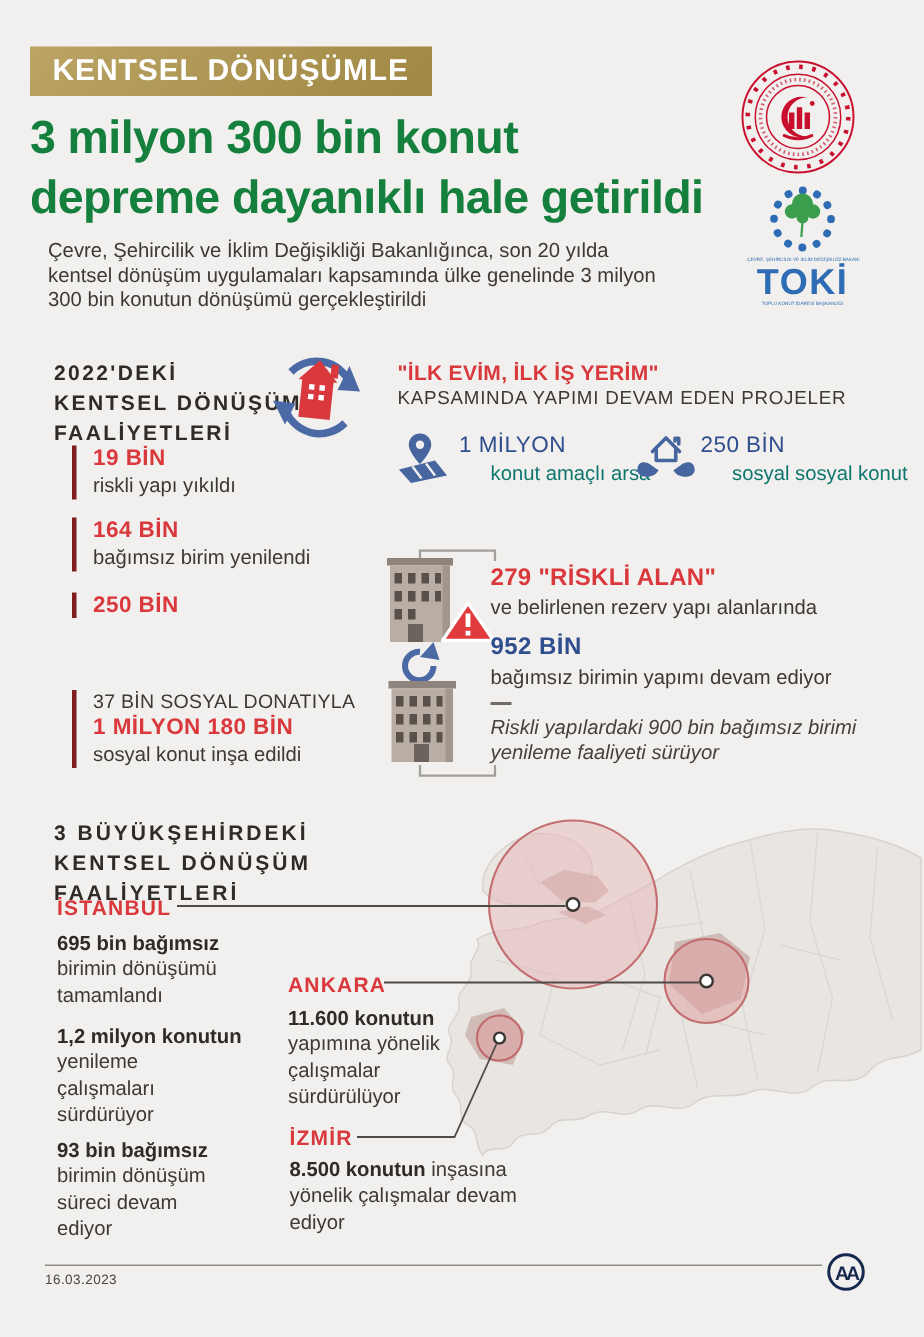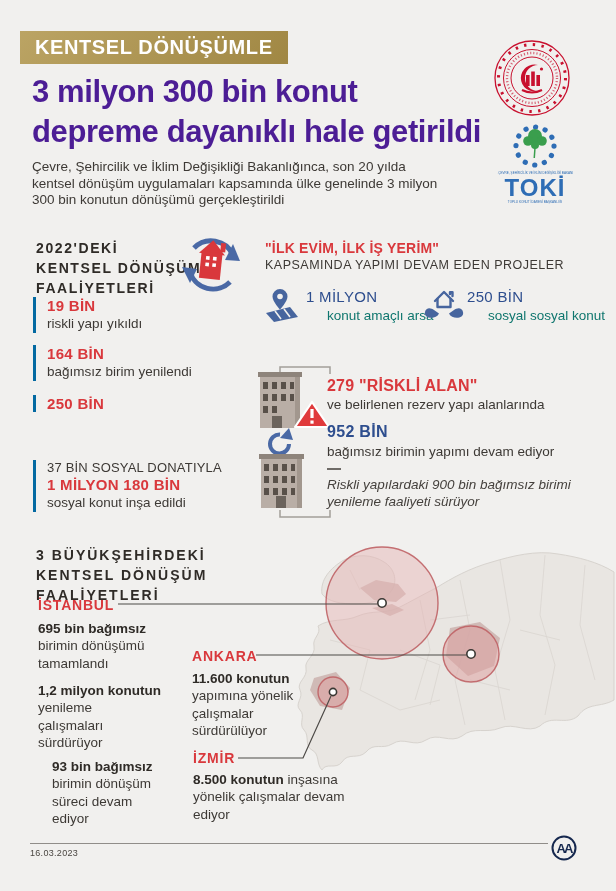--- a/index.html
+++ b/index.html
@@ -12,34 +12,34 @@
   .abs{position:absolute;}
   .pre{white-space:pre-line;}
 
   
   .badge{
     left:20px;top:31px;height:33px;line-height:33px;padding:0 15px;
     background:linear-gradient(135deg,#bba464,#a08743);
     color:#fff;font-size:20px;font-weight:700;letter-spacing:.6px;
   }
   .title{
-    left:32px;top:72px;width:470px;
-    font-size:31px;line-height:40px;font-weight:700;color:#4c1d95;letter-spacing:-.4px;
+    left:20px;top:72px;width:470px;
+    font-size:31px;line-height:40px;font-weight:700;color:#15803d;letter-spacing:-.4px;
   }
   .intro{
     left:32px;top:159px;width:450px;
     font-size:13.5px;line-height:16.5px;font-weight:500;color:#3d3935;
   }
 
   
   .heading-2022{
     left:36px;top:238px;width:175px;
     font-size:14px;line-height:20px;font-weight:700;color:#2f2b27;letter-spacing:1.6px;
   }
-  .stat-item{border-left:3px solid #0369a1;padding-left:11px;left:33px;}
+  .stat-item{border-left:3px solid #7f1d1d;padding-left:11px;left:48px;}
   .stat-num{font-size:15px;font-weight:700;color:#d9383c;letter-spacing:.3px;line-height:17px;}
   .stat-lbl{font-size:13.5px;color:#3d3935;line-height:16.5px;margin-top:2px;}
   .stat-pre{font-size:13px;color:#3d3935;line-height:16px;letter-spacing:.2px;}
   .it1{top:297px;} .it2{top:345px;} .it3{top:395px;} .it4{top:460px;}
 
   
   .ilk-title{left:265px;top:240px;font-size:14px;font-weight:700;color:#d9383c;letter-spacing:.2px;}
   .ilk-sub{left:265px;top:258px;font-size:12.5px;color:#3d3935;letter-spacing:.5px;}
   .pstat-val{font-size:15px;font-weight:400;color:#2e4e8e;letter-spacing:.3px;}
   .pstat-lbl{font-size:13.5px;color:#0f766e;margin-top:3px;margin-left:21px;}
@@ -57,21 +57,21 @@
   .heading-cities{
     left:36px;top:545px;width:300px;
     font-size:14px;line-height:20px;font-weight:700;color:#2f2b27;letter-spacing:2px;
   }
   .city-name{font-size:14px;font-weight:700;color:#d9383c;letter-spacing:.8px;}
   .city-p{font-size:13.5px;line-height:17.3px;color:#3d3935;}
   .city-p b{color:#2f2b27;}
   .ist-name{left:38px;top:597px;}
   .ist-p1{left:38px;top:620px;}
   .ist-p2{left:38px;top:682px;}
-  .ist-p3{left:52px;top:758px;}
+  .ist-p3{left:38px;top:758px;}
   .ank-name{left:192px;top:648px;}
   .ank-p1{left:192px;top:670px;}
   .izm-name{left:193px;top:750px;}
   .izm-p1{left:193px;top:771px;}
 
   
   .footer-line{left:30px;top:843px;width:518px;height:1px;background:#908d89;}
   .footer-date{left:30px;top:848px;font-size:9px;color:#4a4641;letter-spacing:.3px;}
 
   svg text{font-family:"Liberation Sans", sans-serif;}

